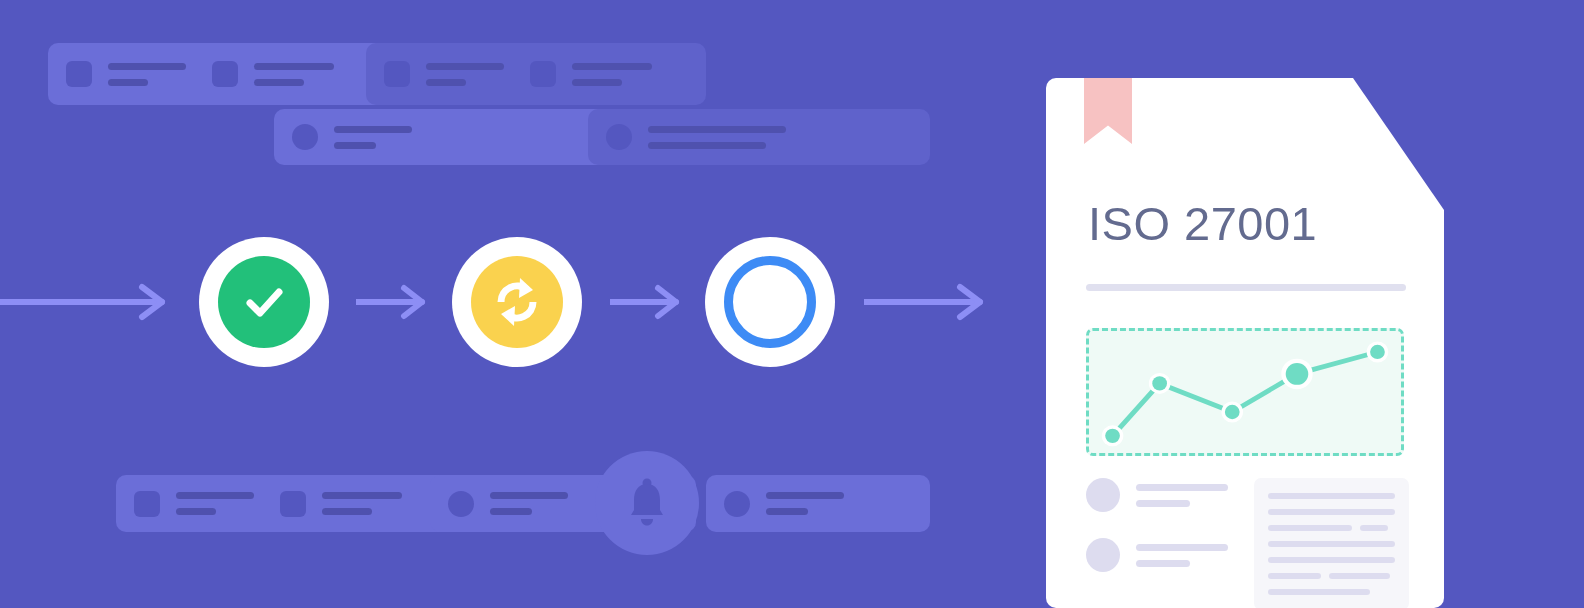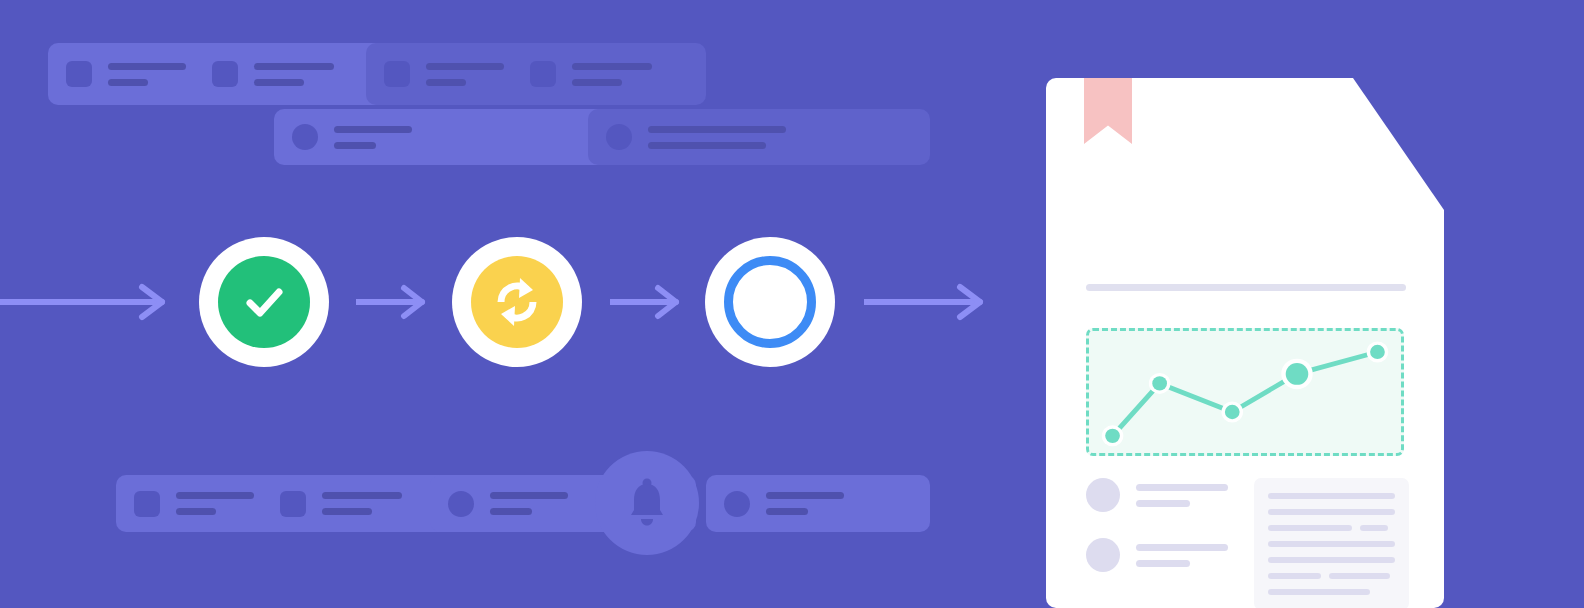--- a/index.html
+++ b/index.html
@@ -319,20 +319,21 @@
     <svg width="48" height="52" viewBox="0 0 48 52">
       <circle cx="24" cy="6" r="4.5" fill="#5457c0"></circle>
       <path d="M24 7 C33 7 37 14 37 23 L37 33 L40 38 L8 38 L11 33 L11 23 C11 14 15 7 24 7 Z" fill="#5457c0"></path>
       <path d="M18 42 C18 46 20.8 48.5 24 48.5 C27.2 48.5 30 46 30 42 Z" fill="#5457c0"></path>
     </svg>
   </div>
 
   <div class="doc">
     <div class="ribbon"></div>
 
+    <div class="doc-title">ISO 27001</div>
 
     <div class="doc-rule"></div>
 
     <div class="chart-box">
       <svg width="100%" height="100%" viewBox="0 0 318 128" preserveAspectRatio="none">
         <polyline points="24,110 72,55 146,85 212,45 294,22" fill="none" stroke="#6fdcc4" stroke-width="5" stroke-linecap="round" stroke-linejoin="round"></polyline>
         <g>
           <circle cx="24" cy="110" r="11" fill="#ffffff"></circle>
           <circle cx="24" cy="110" r="7.5" fill="#6fdcc4"></circle>
           <circle cx="72" cy="55" r="11" fill="#ffffff"></circle>

